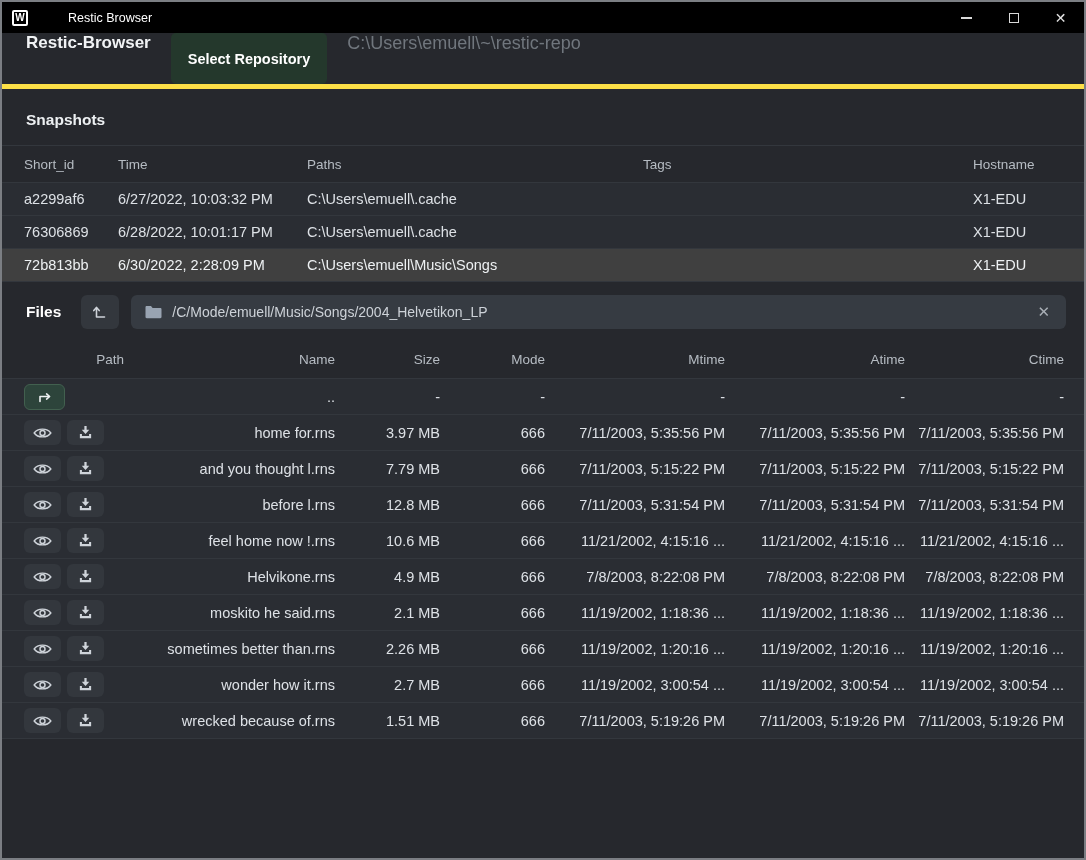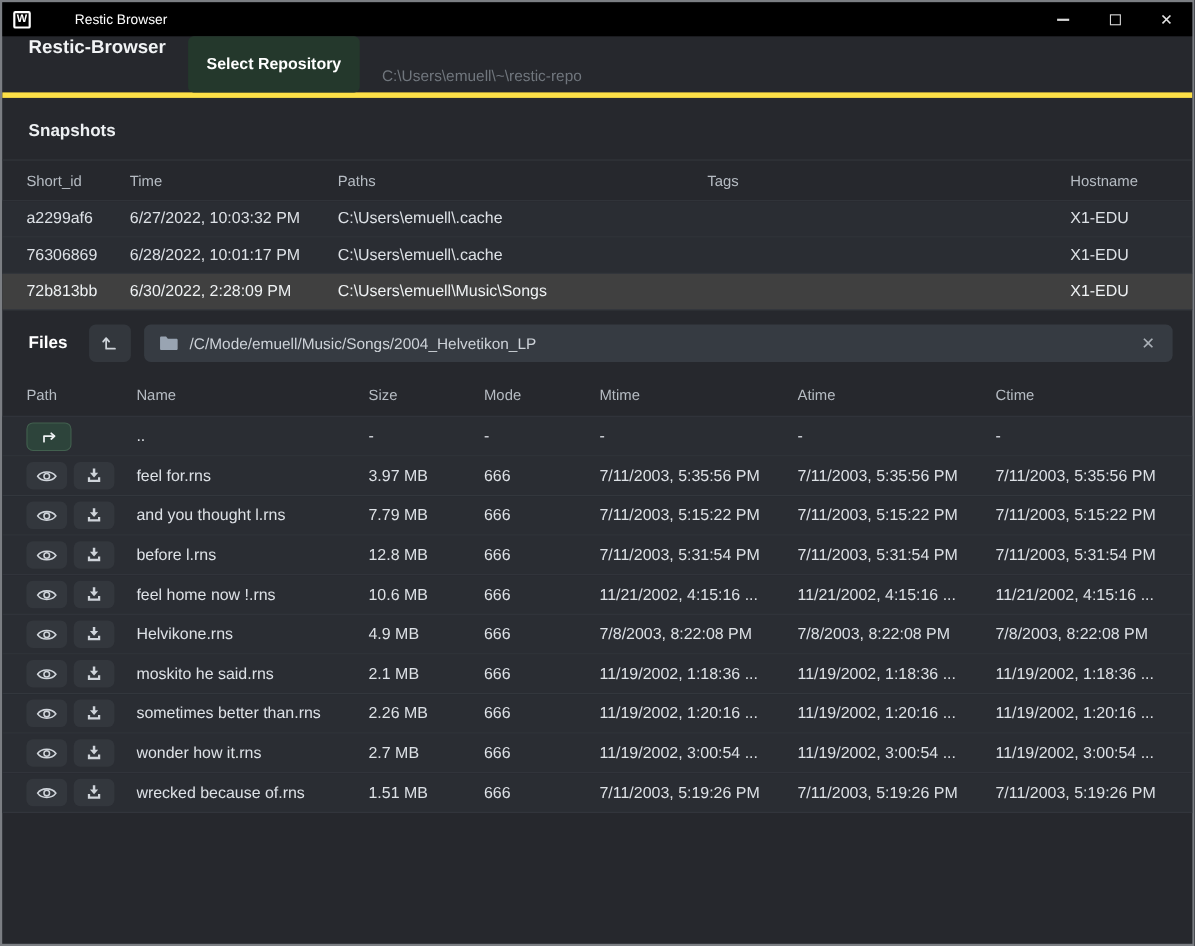--- a/index.html
+++ b/index.html
@@ -19,40 +19,40 @@
   .tb-controls{display:flex;height:100%;}
   .win-btn{width:47px;height:100%;display:flex;align-items:center;justify-content:center;cursor:default;}
   .glyph-min{width:11px;height:2px;background:#d9d9d9;}
   .glyph-max{width:10px;height:10px;border:1.5px solid #d9d9d9;}
   .glyph-close{color:#e3e3e3;font-size:14px;line-height:1;}
   
   .toolbar{flex:0 0 56px;display:flex;gap:20px;padding:0 24px;border-bottom:5px solid #fde047;}
   .app-title{color:#f1f3f5;font-weight:bold;font-size:17px;}
   .btn-green{background:#24382c;color:#fff;font-weight:bold;font-size:14.5px;border:none;border-radius:5px;
              padding:10px 17px;font-family:inherit;cursor:pointer;}
-  .repo-path{color:#70767d;font-size:14px;margin-top:28px;}
+  .repo-path{color:#70767d;font-size:18px;}
   
   .section-heading{color:#edf0f2;font-weight:bold;font-size:15.5px;padding:22px 24px 16px 24px;}
   
   .srow{display:grid;grid-template-columns:94px 189px 336px 330px 1fr;align-items:center;padding:0 20px 0 22px;}
   .snap-header{height:38px;color:#b6bcc3;font-size:13.5px;border-top:1px solid #33373d;border-bottom:1px solid #33373d;}
   .snap-row{height:33px;background:#2a2d33;color:#dde1e6;font-size:14.5px;border-bottom:1px solid #33373d;}
   .snap-row.selected{background:#404040;color:#eef1f3;}
   .cell{white-space:nowrap;overflow:hidden;text-overflow:ellipsis;}
   
   .files-bar{display:flex;align-items:center;gap:12px;padding:13px 18px 12px 24px;}
   .files-heading{color:#ffffff;font-weight:bold;font-size:15.5px;margin-right:8px;}
   .up-btn{flex:0 0 38px;height:34px;background:#33373d;border:none;border-radius:6px;
           display:flex;align-items:center;justify-content:center;cursor:pointer;}
   .breadcrumb{flex:1;height:34px;background:#363b42;border-radius:6px;display:flex;align-items:center;
               gap:10px;padding:0 14px;color:#cdd2d8;font-size:14px;}
   .bc-path{flex:1;white-space:nowrap;overflow:hidden;}
   .bc-close{color:#a9afb6;font-size:15px;cursor:pointer;padding:0 2px;}
   
-  .frow{display:grid;grid-template-columns:100px 211px 105px 105px 180px 180px 1fr;align-items:center;padding:0 20px 0 22px;}
+  .frow{display:grid;grid-template-columns:100px 211px 105px 105px 180px 180px 1fr;align-items:center;padding:0 20px 0 22px;text-align:right;}
   .files-header{height:38px;color:#b6bcc3;font-size:13.5px;border-bottom:1px solid #33373d;}
   .file-row{height:36px;background:#2a2d33;color:#dde1e6;font-size:14.5px;border-bottom:1px solid #33373d;}
   .path-cell{display:flex;align-items:center;}
   .icon-btn{width:37px;height:25px;background:#33373d;border:none;border-radius:6px;margin-right:6px;
             display:flex;align-items:center;justify-content:center;cursor:pointer;padding:0;}
   .parent-btn{width:41px;height:26px;background:#2d443b;border:1px solid #42604f;}
   svg{display:block;}
 </style>
 </head>
 <body>
@@ -184,21 +184,21 @@
           </button>
           <button class="icon-btn">
             <span>
               <svg width="15" height="15" viewBox="0 0 16 16" fill="#cfd4da">
                 <path d="M6.8 1 H9.2 V5 H12 L8 9.6 L4 5 H6.8 Z"></path>
                 <path d="M2 9.5 V14 H14 V9.5 H11.8 V11.8 H4.2 V9.5 Z"></path>
               </svg>
             </span>
           </button>
         </div>
-        <span class="cell">feel for.rns</span>
+        <span class="cell">home for.rns</span>
         <span class="cell">3.97 MB</span>
         <span class="cell">666</span>
         <span class="cell">7/11/2003, 5:35:56 PM</span>
         <span class="cell">7/11/2003, 5:35:56 PM</span>
         <span class="cell">7/11/2003, 5:35:56 PM</span>
       </div>
 
       <div class="frow file-row">
         <div class="path-cell">
           <button class="icon-btn">

